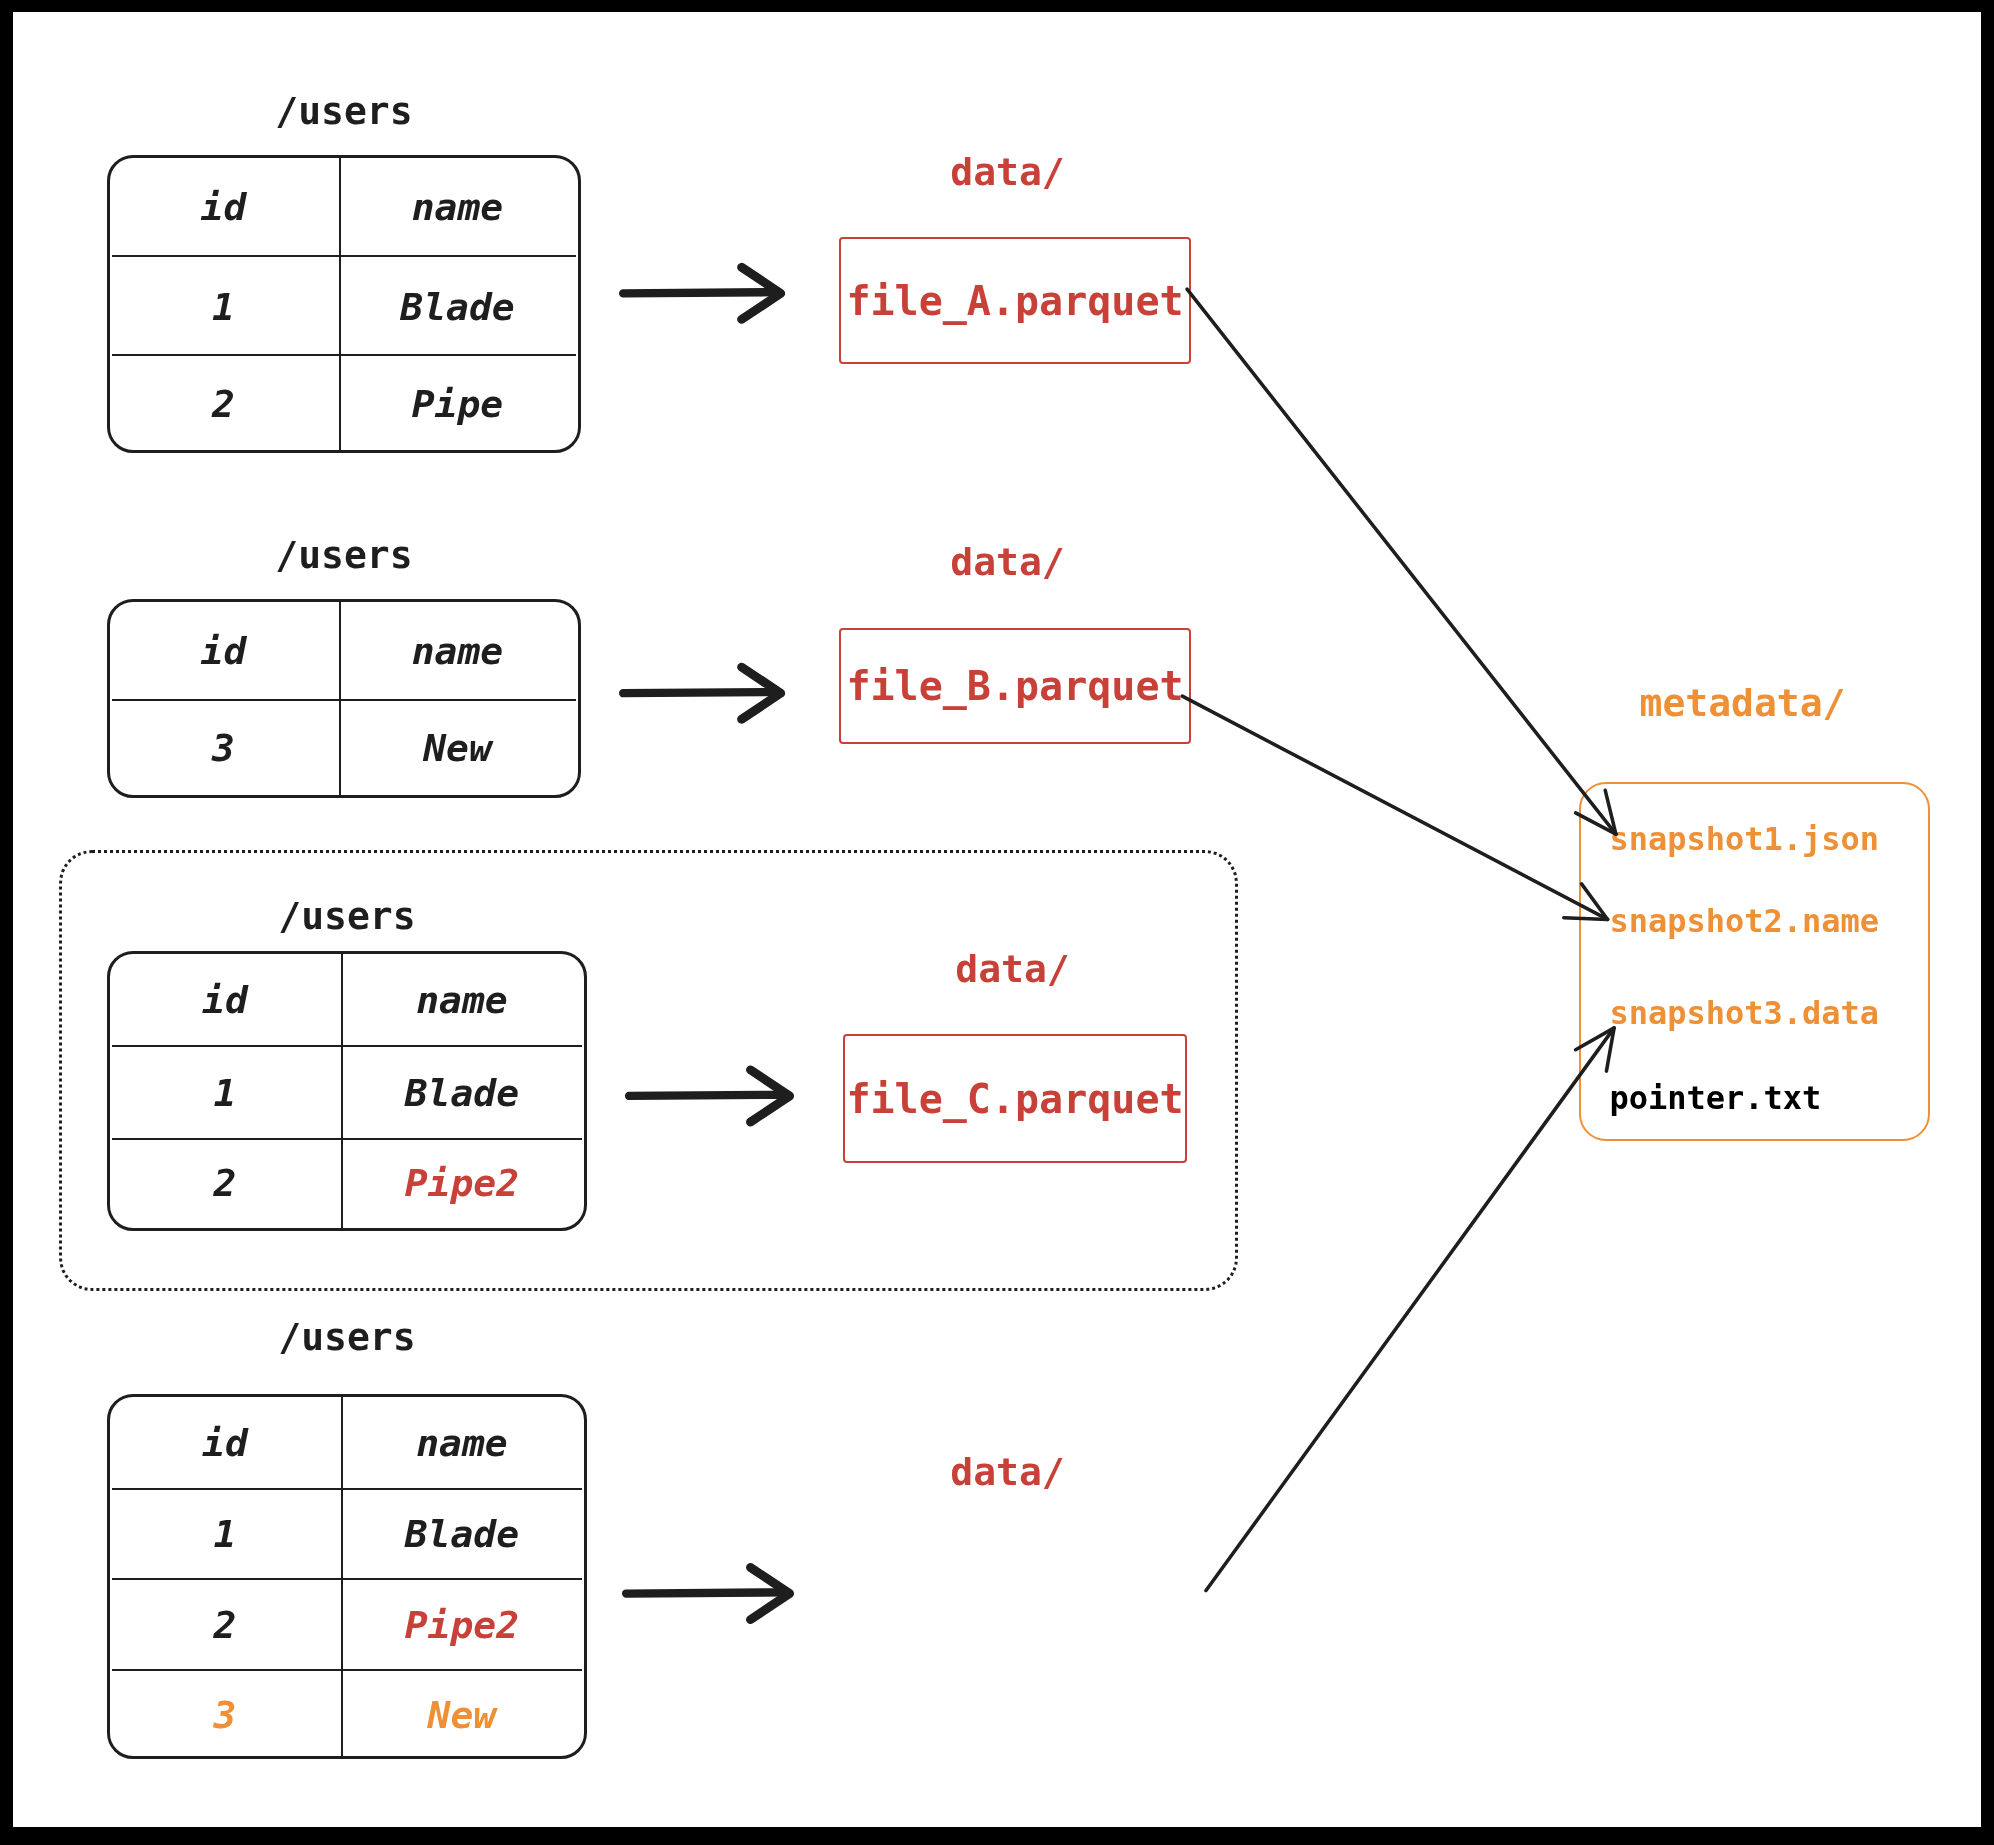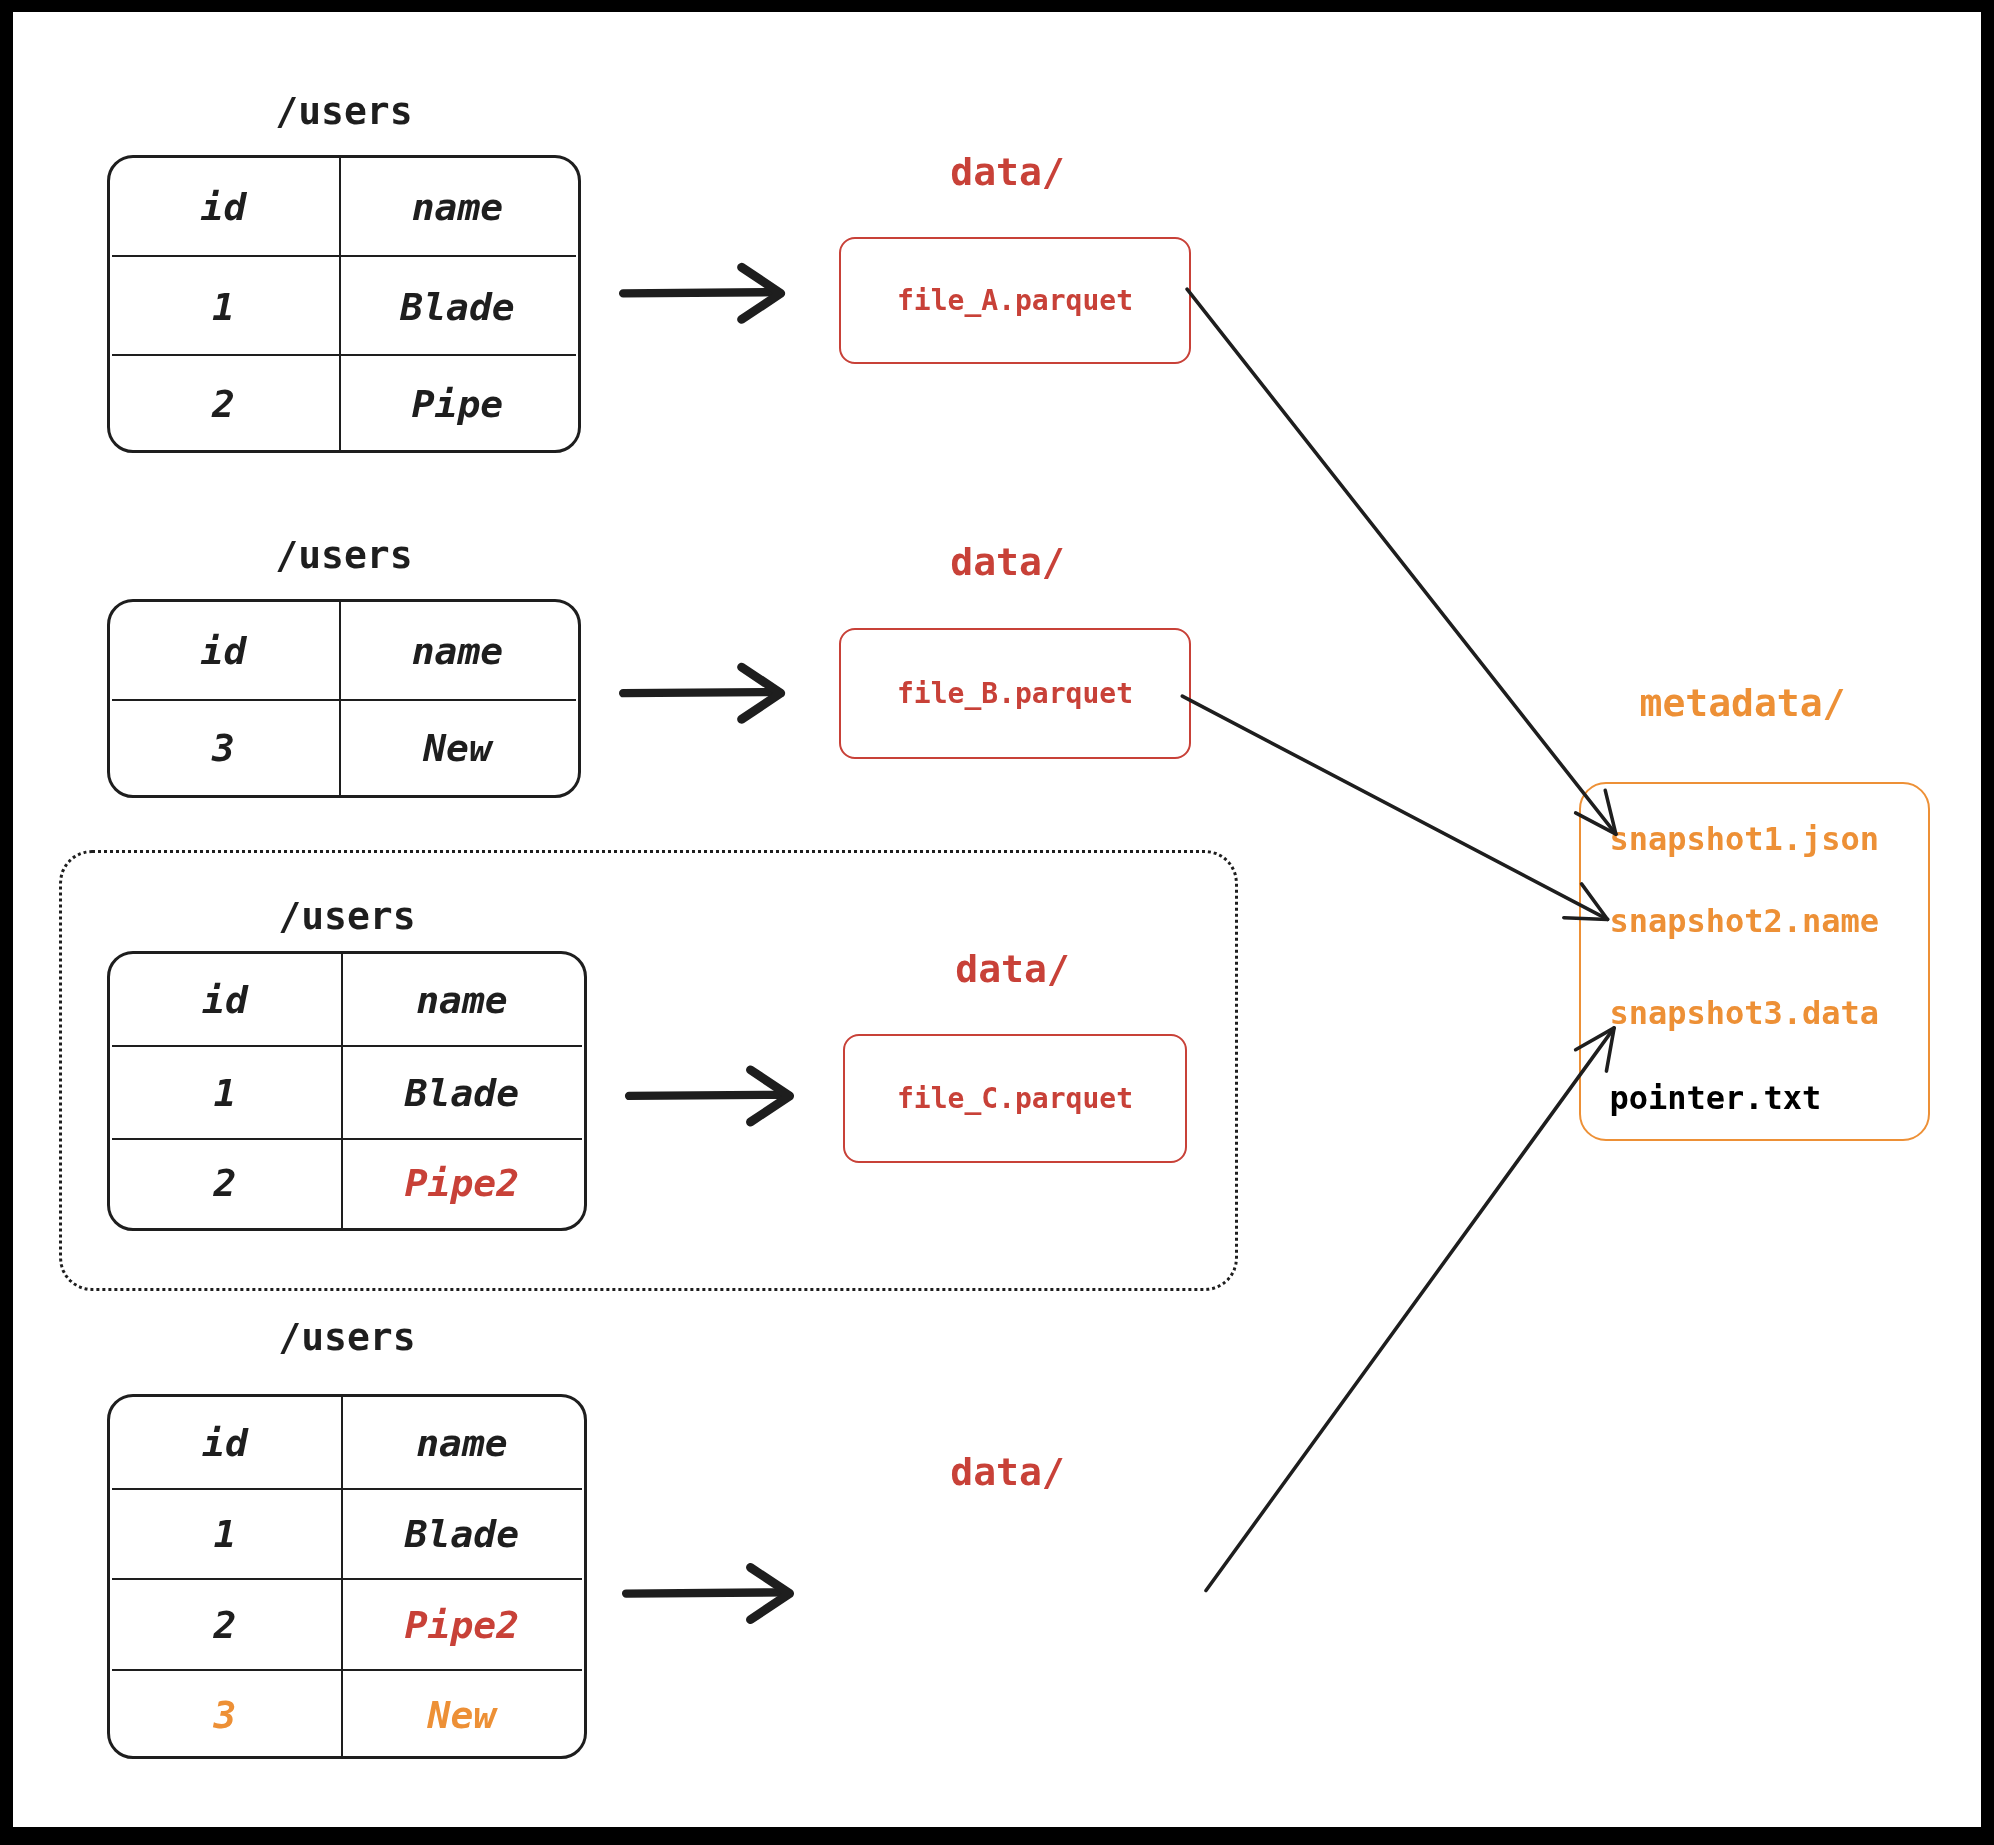--- a/index.html
+++ b/index.html
@@ -9,21 +9,21 @@
   .abs{position:absolute;}
   .title{font-size:38px;color:#1e1e1e;text-align:center;}
   .datalabel{font-size:38px;text-align:center;}
   .metalabel{font-size:38px;text-align:center;}
   .tbl{position:absolute;border:3.6px solid #1e1e1e;border-radius:26px;box-sizing:border-box;background:#fff;}
   .tbl .vdiv{position:absolute;top:0;bottom:0;width:2.4px;background:#1e1e1e;}
   .tbl .hline{position:absolute;left:2.4px;right:2.4px;height:2.4px;background:#1e1e1e;}
   .row{position:absolute;left:0;right:0;display:flex;}
   .cell{display:flex;align-items:center;justify-content:center;font-size:38px;color:#1e1e1e;font-style:italic;}
   .c1{width:48.5%;} .c2{width:51.5%;}
-  .filebox{position:absolute;border-radius:16px;box-sizing:border-box;display:flex;align-items:center;justify-content:center;font-size:28px;background:#fff;}
+  .filebox{position:absolute;border-radius:4px;box-sizing:border-box;display:flex;align-items:center;justify-content:center;font-size:40px;background:#fff;}
   .metabox{position:absolute;border-radius:27px;box-sizing:border-box;background:#fff;}
   .metaitem{position:absolute;left:28.4px;font-size:32px;white-space:nowrap;}
   .dashedbox{position:absolute;border:3.6px dotted #1e1e1e;border-radius:33px;box-sizing:border-box;}
   svg{position:absolute;left:0;top:0;pointer-events:none;}
 </style>
 </head>
 <body>
 
 <div id="stage">
   <div id="canvas"></div>
@@ -58,21 +58,21 @@
     <div class="row" style="top:0;height:97px;">
       <div class="cell c1">id</div>
       <div class="cell c2">name</div>
     </div>
     <div class="row" style="top:100px;height:92px;">
       <div class="cell c1">3</div>
       <div class="cell c2">New</div>
     </div>
   </div>
   <div class="abs datalabel" style="left: 883px; top: 540px; width: 249px; color: rgb(200, 65, 56);">data/</div>
-  <div class="filebox" style="left:839px;top:628px;width:352px;height:131px;border:2.4px solid #c84138;">
+  <div class="filebox" style="left:839px;top:628px;width:352px;height:116px;border:2.4px solid #c84138;">
     <span style="color: rgb(200, 65, 56);">file_B.parquet</span>
   </div>
 
   <div class="dashedbox" style="left:59px;top:850px;width:1179px;height:441px;"></div>
   <div class="abs title" style="left:107px;top:894px;width:480px;">/users</div>
   <div class="tbl" style="left:107px;top:951px;width:480px;height:280px;">
     <div class="vdiv" style="left:231px;"></div>
     <div class="hline" style="top:91px;"></div>
     <div class="hline" style="top:184px;"></div>
     <div class="row" style="top:0;height:91px;">

